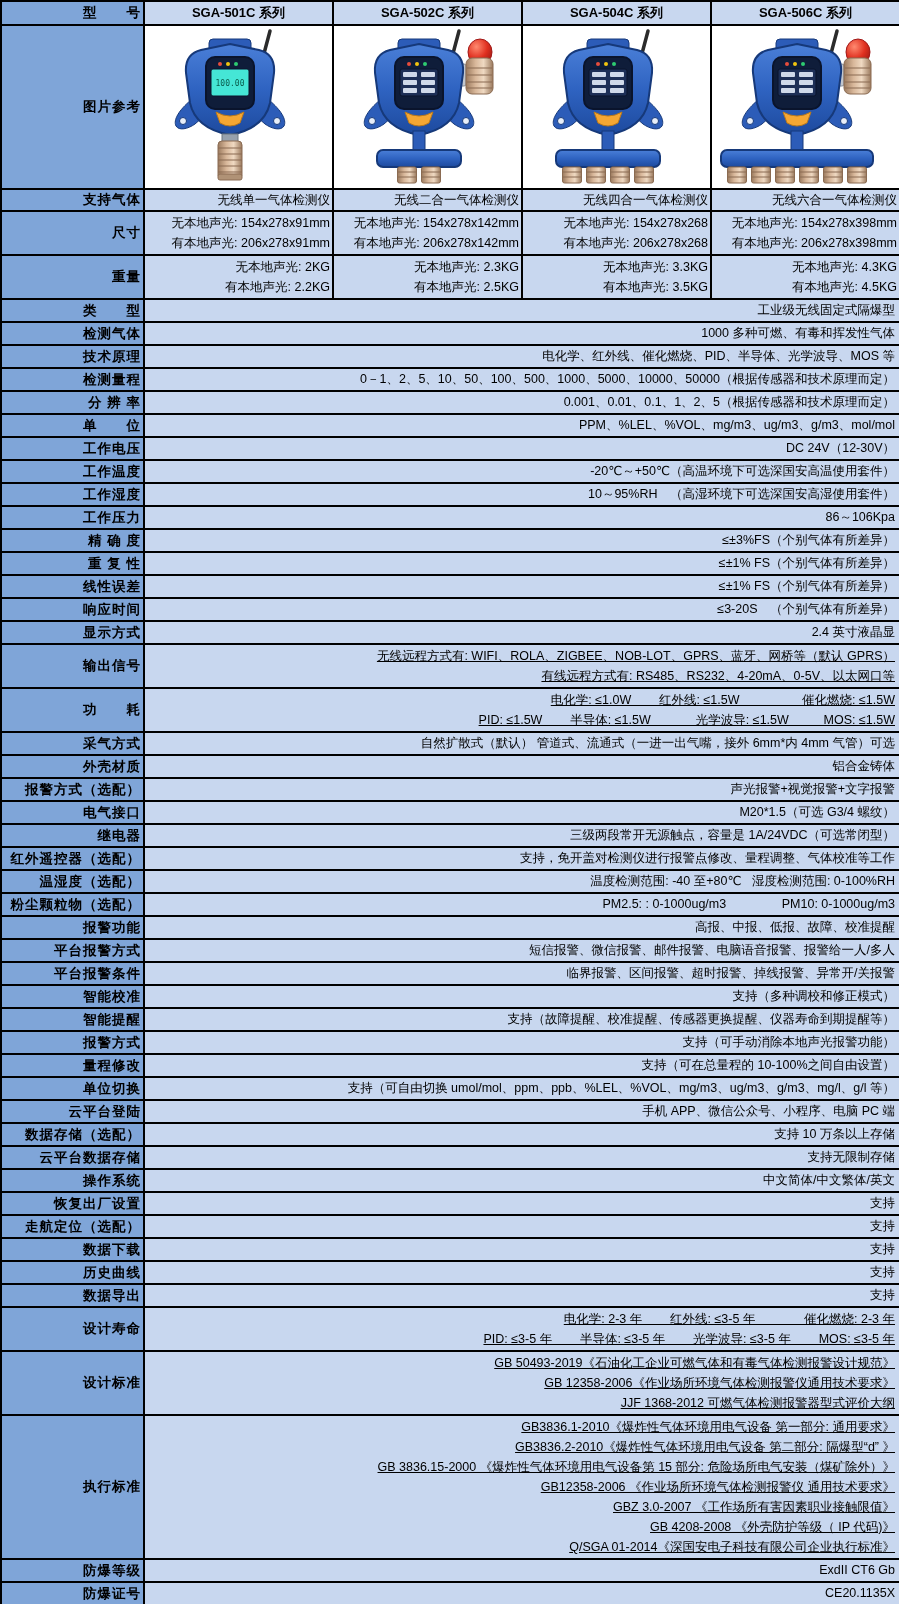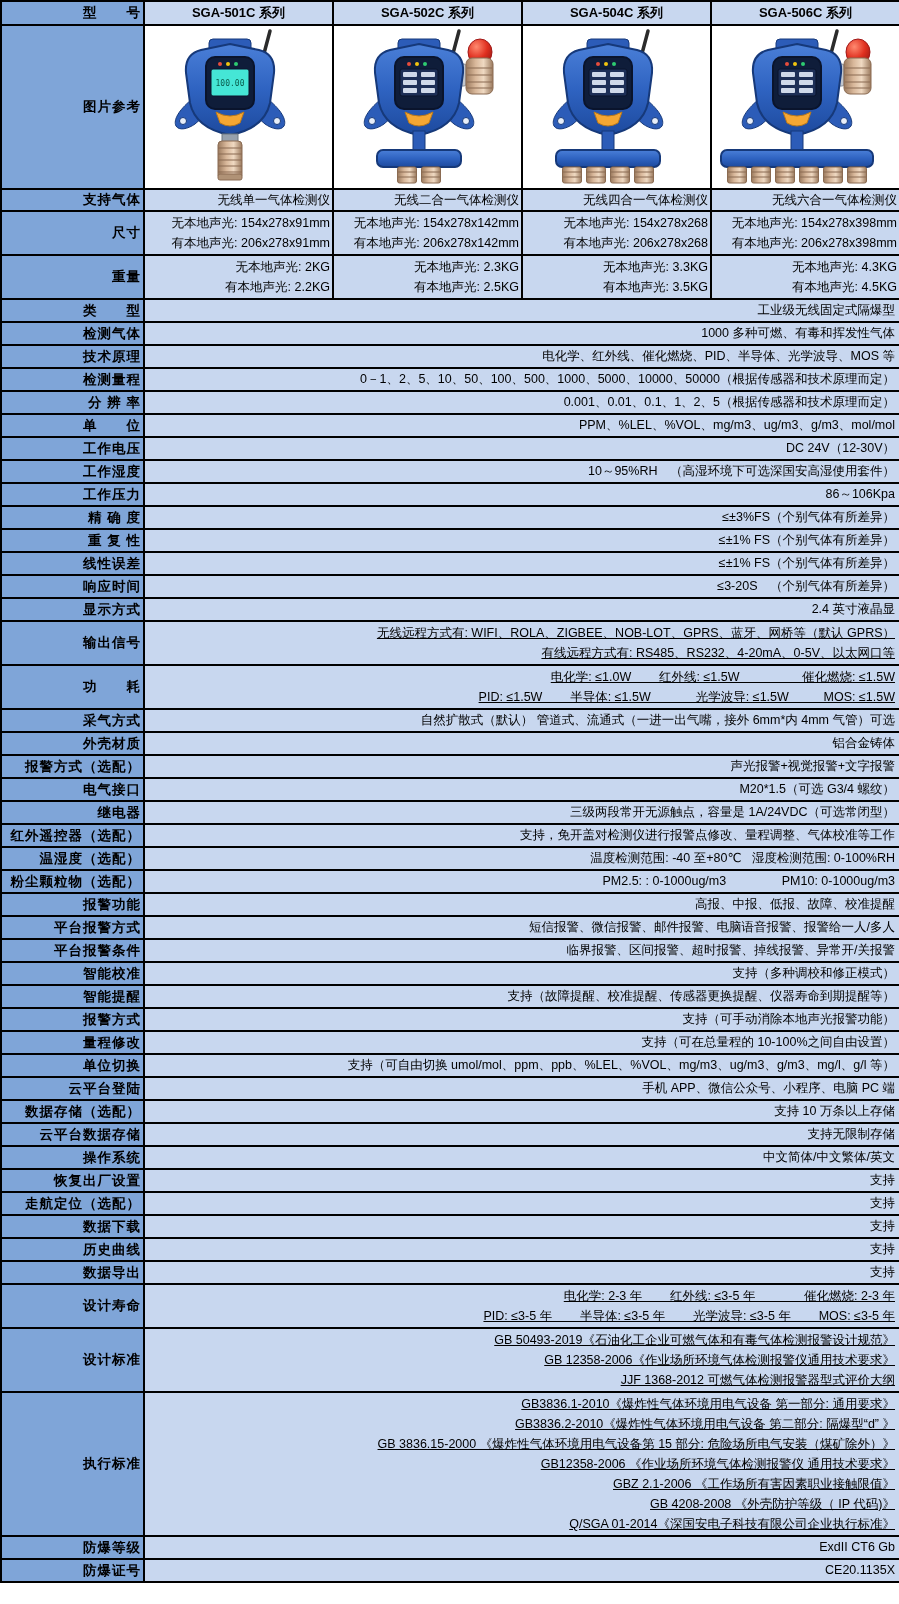--- a/index.html
+++ b/index.html
@@ -348,20 +348,26 @@
           <div class="line">PPM、%LEL、%VOL、mg/m3、ug/m3、g/m3、mol/mol</div>
         </td>
   </tr>
       <tr>
     <td class="label-cell">工作电压</td>
     <td class="value-cell" colspan="4">
           <div class="line">DC 24V（12-30V）</div>
         </td>
   </tr>
       <tr>
+    <td class="label-cell">工作温度</td>
+    <td class="value-cell" colspan="4">
+          <div class="line">-20℃～+50℃（高温环境下可选深国安高温使用套件）</div>
+        </td>
+  </tr>
+      <tr>
     <td class="label-cell">工作湿度</td>
     <td class="value-cell" colspan="4">
           <div class="line">10～95%RH　（高湿环境下可选深国安高湿使用套件）</div>
         </td>
   </tr>
       <tr>
     <td class="label-cell">工作压力</td>
     <td class="value-cell" colspan="4">
           <div class="line">86～106Kpa</div>
         </td>
@@ -575,21 +581,21 @@
           <div class="line">JJF 1368-2012 可燃气体检测报警器型式评价大纲</div>
         </td>
   </tr>
       <tr>
     <td class="label-cell">执行标准</td>
     <td class="value-cell multi" colspan="4">
           <div class="line">GB3836.1-2010《爆炸性气体环境用电气设备 第一部分: 通用要求》</div>
           <div class="line">GB3836.2-2010《爆炸性气体环境用电气设备 第二部分: 隔爆型“d” 》</div>
           <div class="line">GB 3836.15-2000 《爆炸性气体环境用电气设备第 15 部分: 危险场所电气安装（煤矿除外）》</div>
           <div class="line">GB12358-2006 《作业场所环境气体检测报警仪 通用技术要求》</div>
-          <div class="line">GBZ 2.1-2006 《工作场所有害因素职业接触限值》</div>
+          <div class="line">GBZ 3.0-2007 《工作场所有害因素职业接触限值》</div>
           <div class="line">GB 4208-2008 《外壳防护等级（ IP 代码)》</div>
           <div class="line">Q/SGA 01-2014《深国安电子科技有限公司企业执行标准》</div>
         </td>
   </tr>
       <tr>
     <td class="label-cell">防爆等级</td>
     <td class="value-cell" colspan="4">
           <div class="line">ExdII CT6 Gb</div>
         </td>
   </tr>

